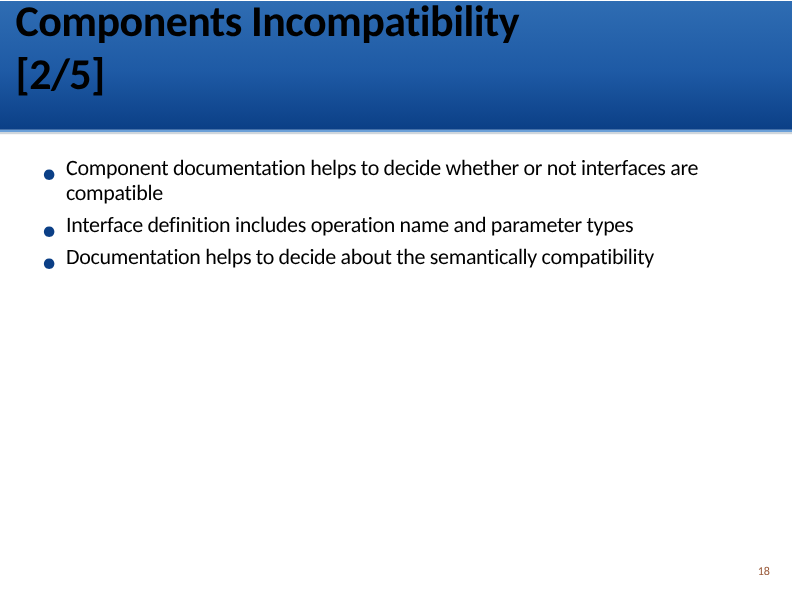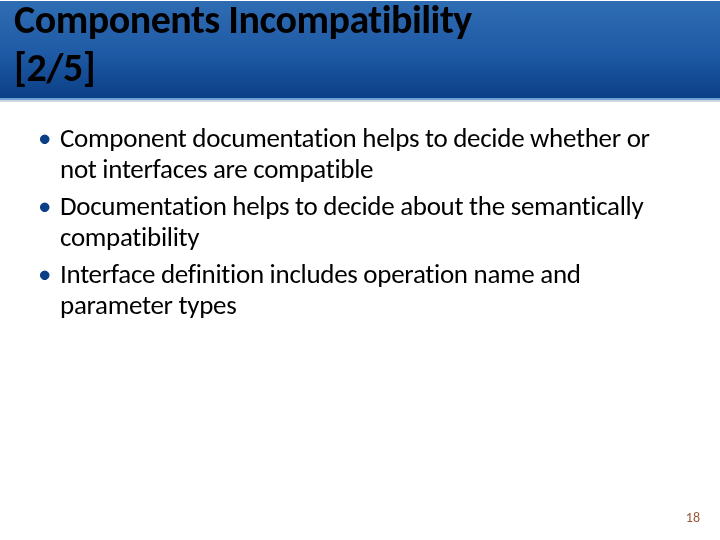--- a/index.html
+++ b/index.html
@@ -4,21 +4,21 @@
 <style>
   * { margin: 0; padding: 0; box-sizing: border-box; }
   html, body { width: 720px; height: 540px; overflow: hidden; }
   body {
     font-family: "Calibri", "Segoe UI", Arial, sans-serif;
     background: #ffffff;
     position: relative;
   }
   .title-band {
     width: 100%;
-    height: 100px;
+    height: 120px;
     background: linear-gradient(to bottom, #2f6db3 0%, #1e5aa5 55%, #0b3f86 100%);
     position: relative;
     border-bottom: 2px solid #6ba0d8;
     box-shadow: 0 1px 0 #ffffff inset;
   }
   .title-band::after {
     content: "";
     position: absolute;
     left: 0; right: 0; bottom: -4px;
     height: 2px;
@@ -36,54 +36,54 @@
   }
   .content {
     padding: 22px 34px 0 34px;
   }
   ul.bullets {
     list-style: none;
   }
   ul.bullets > li {
     position: relative;
     padding-left: 26px;
-    font-size: 27px;
+    font-size: 20px;
     color: #000000;
     line-height: 1.15;
     margin-bottom: 6px;
     letter-spacing: -0.3px;
   }
   ul.bullets > li::before {
     content: "•";
     position: absolute;
     left: 4px;
     top: 0;
     color: #0b3f86;
     font-size: 27px;
     line-height: 1.15;
   }
   .page-number {
     position: absolute;
     right: 20px;
     bottom: 14px;
-    font-size: 14px;
+    font-size: 11px;
     color: #9a5a3a;
   }
 </style>
 </head>
 <body>
 
 <div class="title-band">
   <div class="title-text">
     <span>Components Incompatibility</span><br>
     <span>[2/5]</span>
   </div>
 </div>
 
 <div class="content">
   <ul class="bullets">
     <li><span>Component documentation helps to decide whether or not interfaces are compatible</span></li>
+    <li><span>Interface definition includes operation name and parameter types</span></li>
     <li><span>Documentation helps to decide about the semantically compatibility</span></li>
-    <li><span>Interface definition includes operation name and parameter types</span></li>
   </ul>
 </div>
 
 <div class="page-number">18</div>
 
 </body></html>

